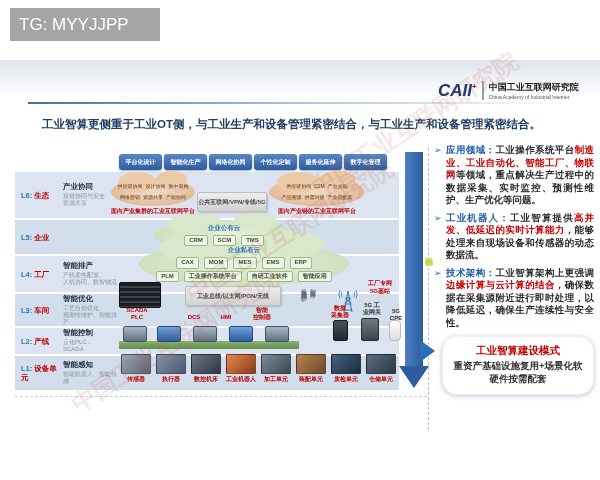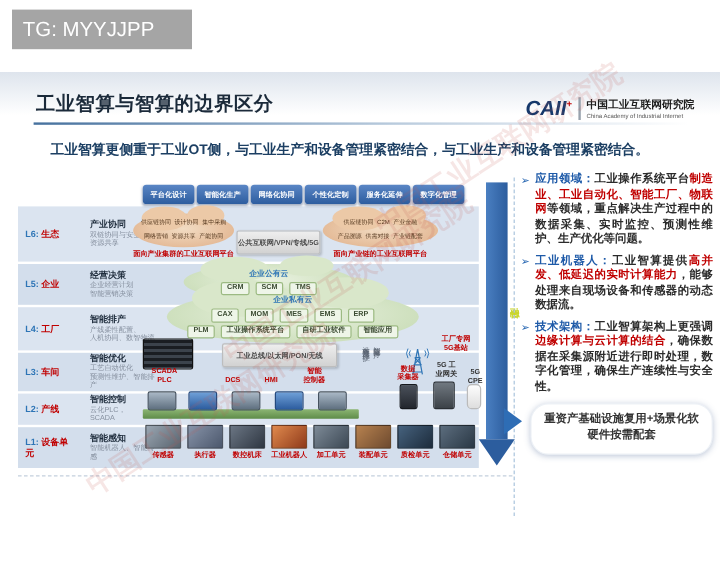--- a/index.html
+++ b/index.html
@@ -33,21 +33,21 @@
 
   
   .diagram { position:absolute; left:15px; top:148px; width:414px; height:248px; }
   .stripe { position:absolute; left:0; width:384px; background:#dbe4f0; }
   .stripe.alt { background:#d3deec; }
   .s6{top:24px;height:46px} .s5{top:72px;height:34px} .s4{top:108px;height:36px}
   .s3{top:146px;height:32px} .s2{top:180px;height:26px} .s1{top:208px;height:34px}
   .lv { position:absolute; left:6px; top:50%; transform:translateY(-50%); width:40px;
         font-size:7.5px; font-weight:bold; line-height:1.2; }
   .code{ color:#2e75b6; } .lname{ color:#c00000; }
-  .rowtxt { position:absolute; left:60px; top:50%; transform:translateY(-50%); width:54px; }
+  .rowtxt { position:absolute; left:48px; top:50%; transform:translateY(-50%); width:54px; }
   .rtitle { font-size:7.5px; font-weight:bold; color:#1f2d3d; white-space:nowrap; }
   .rdesc { font-size:6px; color:#86909f; line-height:1.2; margin-top:1px; }
   .pre { white-space:pre-line; }
 
   
   .btn { position:absolute; top:6px; height:16px; width:43px; border-radius:3px; color:#fff;
          font-size:6px; font-weight:bold; display:flex; align-items:center; justify-content:center;
          background:linear-gradient(180deg,#5a86c5,#2d5d9f); box-shadow:0 1px 2px rgba(20,50,100,.4); }
   .b0{left:104px}.b1{left:149px}.b2{left:194px}.b3{left:239px}.b4{left:284px}.b5{left:329px}
 
@@ -154,21 +154,20 @@
 <div class="stage">
 
   <div class="slide-band"></div>
 
   <div class="wm wm1">中国工业互联网研究院</div>
   <div class="wm wm2">中国工业互联网研究院</div>
   <div class="wm wm3">中国工业互联网研究院</div>
 
   <div class="tg-box">TG: MYYJJPP</div>
 
-  <div class="title">工业智算与智算的边界区分</div>
   <div class="title-rule"></div>
 
   <div class="logo">
     <span class="logo-abbr"><span>CAII</span><sup>+</sup></span>
     <span class="logo-names">
       <span class="logo-cn" style="display:block">中国工业互联网研究院</span>
       <span class="logo-en" style="display:block">China Academy of Industrial Internet</span>
     </span>
   </div>
 
@@ -179,25 +178,20 @@
     <div class="stripe s6">
       <div class="lv"><span class="code">L6:</span> <span class="lname">生态</span></div>
       <div class="rowtxt">
           <div class="rtitle">产业协同</div>
           <div class="rdesc pre">双链协同与安全
 资源共享</div>
         </div>
     </div>
     <div class="stripe alt s5">
       <div class="lv"><span class="code">L5:</span> <span class="lname">企业</span></div>
-      <div class="rowtxt">
-          <div class="rtitle">经营决策</div>
-          <div class="rdesc pre">企业经营计划
-智能营销决策</div>
-        </div>
     </div>
     <div class="stripe s4">
       <div class="lv"><span class="code">L4:</span> <span class="lname">工厂</span></div>
       <div class="rowtxt">
           <div class="rtitle">智能排产</div>
           <div class="rdesc pre">产线柔性配置、
 人机协同、数智物流</div>
         </div>
     </div>
     <div class="stripe alt s3">
@@ -359,20 +353,21 @@
   <div class="decor-tri"></div>
 
   <div class="panel">
     <p>
       <span class="mk">➢</span><span class="plbl">应用领域：</span><span>工业操作系统平台</span><span class="pred">制造业、工业自动化、智能工厂、物联网</span><span>等领域，重点解决生产过程中的数据采集、实时监控、预测性维护、生产优化等问题。</span>
     </p>
     <p>
       <span class="mk">➢</span><span class="plbl">工业机器人：</span><span>工业智算提供</span><span class="pred">高并发、低延迟的实时计算能力</span><span>，能够处理来自现场设备和传感器的动态数据流。</span>
     </p>
     <p>
-      <span class="mk">➢</span><span class="plbl">技术架构：</span><span>工业智算架构上更强调</span><span class="pred">边缘计算与云计算的结合</span><span>，确保数据在采集源附近进行即时处理，数字化管理，确保生产连续性与安全性。</span>
+      <span class="mk">➢</span><span class="plbl">技术架构：</span><span>工业智算架构上更强调</span><span class="pred">边缘计算与云计算的结合</span><span>，确保数据在采集源附近进行即时处理，以降低延迟，确保生产连续性与安全性。</span>
     </p>
     <div class="pbox">
+      <div class="pbox-title">工业智算建设模式</div>
       <div class="pbox-body">重资产基础设施复用+场景化软硬件按需配套</div>
     </div>
   </div>
 
 </div>
 
 </body></html>

